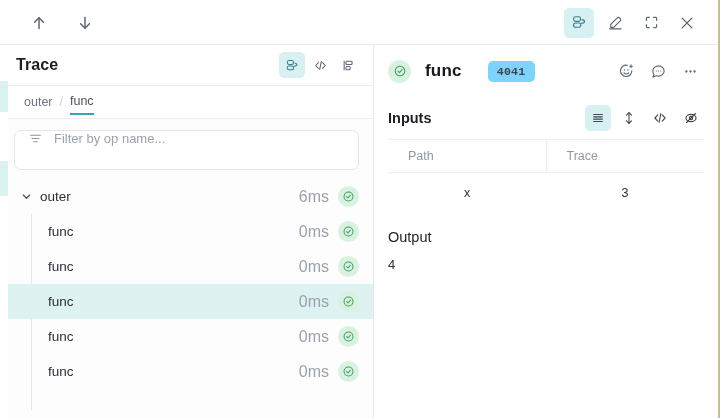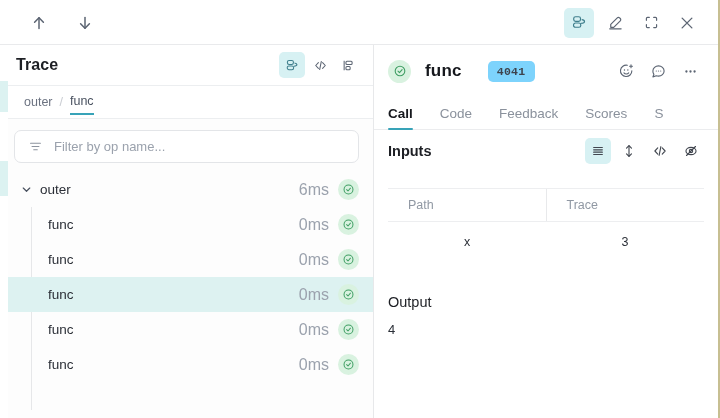--- a/index.html
+++ b/index.html
@@ -75,22 +75,22 @@
   .crumb-a { color: #6b7280; cursor: pointer; }
   .crumb-sep { color: #c9ccd2; }
   .crumb-cur {
     color: #4a5260; cursor: pointer;
     padding-bottom: 5px; margin-top: 5px;
     border-bottom: 2.5px solid #38a3b8;
   }
 
   .filter-wrap { flex: none; padding: 11px 14px 9px 14px; background: #fdfdfd; }
   .filter {
-    height: 33px; border: 1px solid #e3e5e8; border-radius: 7px;
-    background: #ffffff; display: flex; align-items: center; gap: 11px;
+    height: 40px; border: 1px solid #e3e5e8; border-radius: 7px;
+    background: #ffffff; display: flex; align-items: flex-start; gap: 11px;
     padding: 0 13px;
   }
   .filter input {
     border: 0; outline: 0; background: transparent; flex: 1;
     font-family: "Liberation Sans", sans-serif;
     font-size: 13px; color: #3a3f49;
   }
   .filter input::placeholder { color: #9ba2ad; }
 
   
@@ -151,21 +151,21 @@
 
   .pane { flex: 1; padding: 0 0 0 0; overflow: hidden; }
   .sec-head {
     display: flex; align-items: center;
     height: 42px; padding: 0 14px 0 14px; justify-content: space-between;
   }
   .sec-title { font-size: 14.5px; font-weight: 700; color: #1d1f24; }
   .sec-icons { margin-left: auto; display: flex; align-items: center; gap: 5px; }
   .sec-icons .ibtn { width: 26px; height: 26px; color: #41464f; }
 
-  table.kv { width: calc(100% - 28px); margin: 16px 14px; border-collapse: collapse; table-layout: fixed; }
+  table.kv { width: calc(100% - 28px); margin: 0 14px; border-collapse: collapse; table-layout: fixed; }
   table.kv th {
     text-align: left; font-weight: 400;
     font-size: 12.5px; color: #9098a3;
     padding: 9px 0 9px 20px;
     border-top: 1px solid #edeef0;
     border-bottom: 1px solid #edeef0;
   }
   table.kv th.vcol { border-left: 1px solid #e8e9eb; }
   table.kv td {
     font-size: 12.5px; color: #2b2f37;
@@ -403,27 +403,20 @@
           <div class="ibtn">
             <svg width="17" height="17" viewBox="0 0 20 20" fill="currentColor">
                 <circle cx="5.2" cy="10" r="1.35"></circle>
                 <circle cx="10" cy="10" r="1.35"></circle>
                 <circle cx="14.8" cy="10" r="1.35"></circle>
               </svg>
           </div>
         </div>
       </div>
 
-      <div class="tabs">
-        <div class="tab active">Call</div>
-        <div class="tab">Code</div>
-        <div class="tab">Feedback</div>
-        <div class="tab">Scores</div>
-        <div class="tab">S</div>
-      </div>
 
       <div class="pane">
 
         <div class="sec-head">
           <span class="sec-title">Inputs</span>
           <div class="sec-icons">
             <div class="ibtn active">
               <svg width="16" height="16" viewBox="0 0 20 20" fill="none" stroke="currentColor" stroke-width="1.5" stroke-linecap="round">
                   <path d="M4.6 5.6h10.8M4.6 8.5h10.8M4.6 11.5h10.8M4.6 14.4h10.8"></path>
                 </svg>

